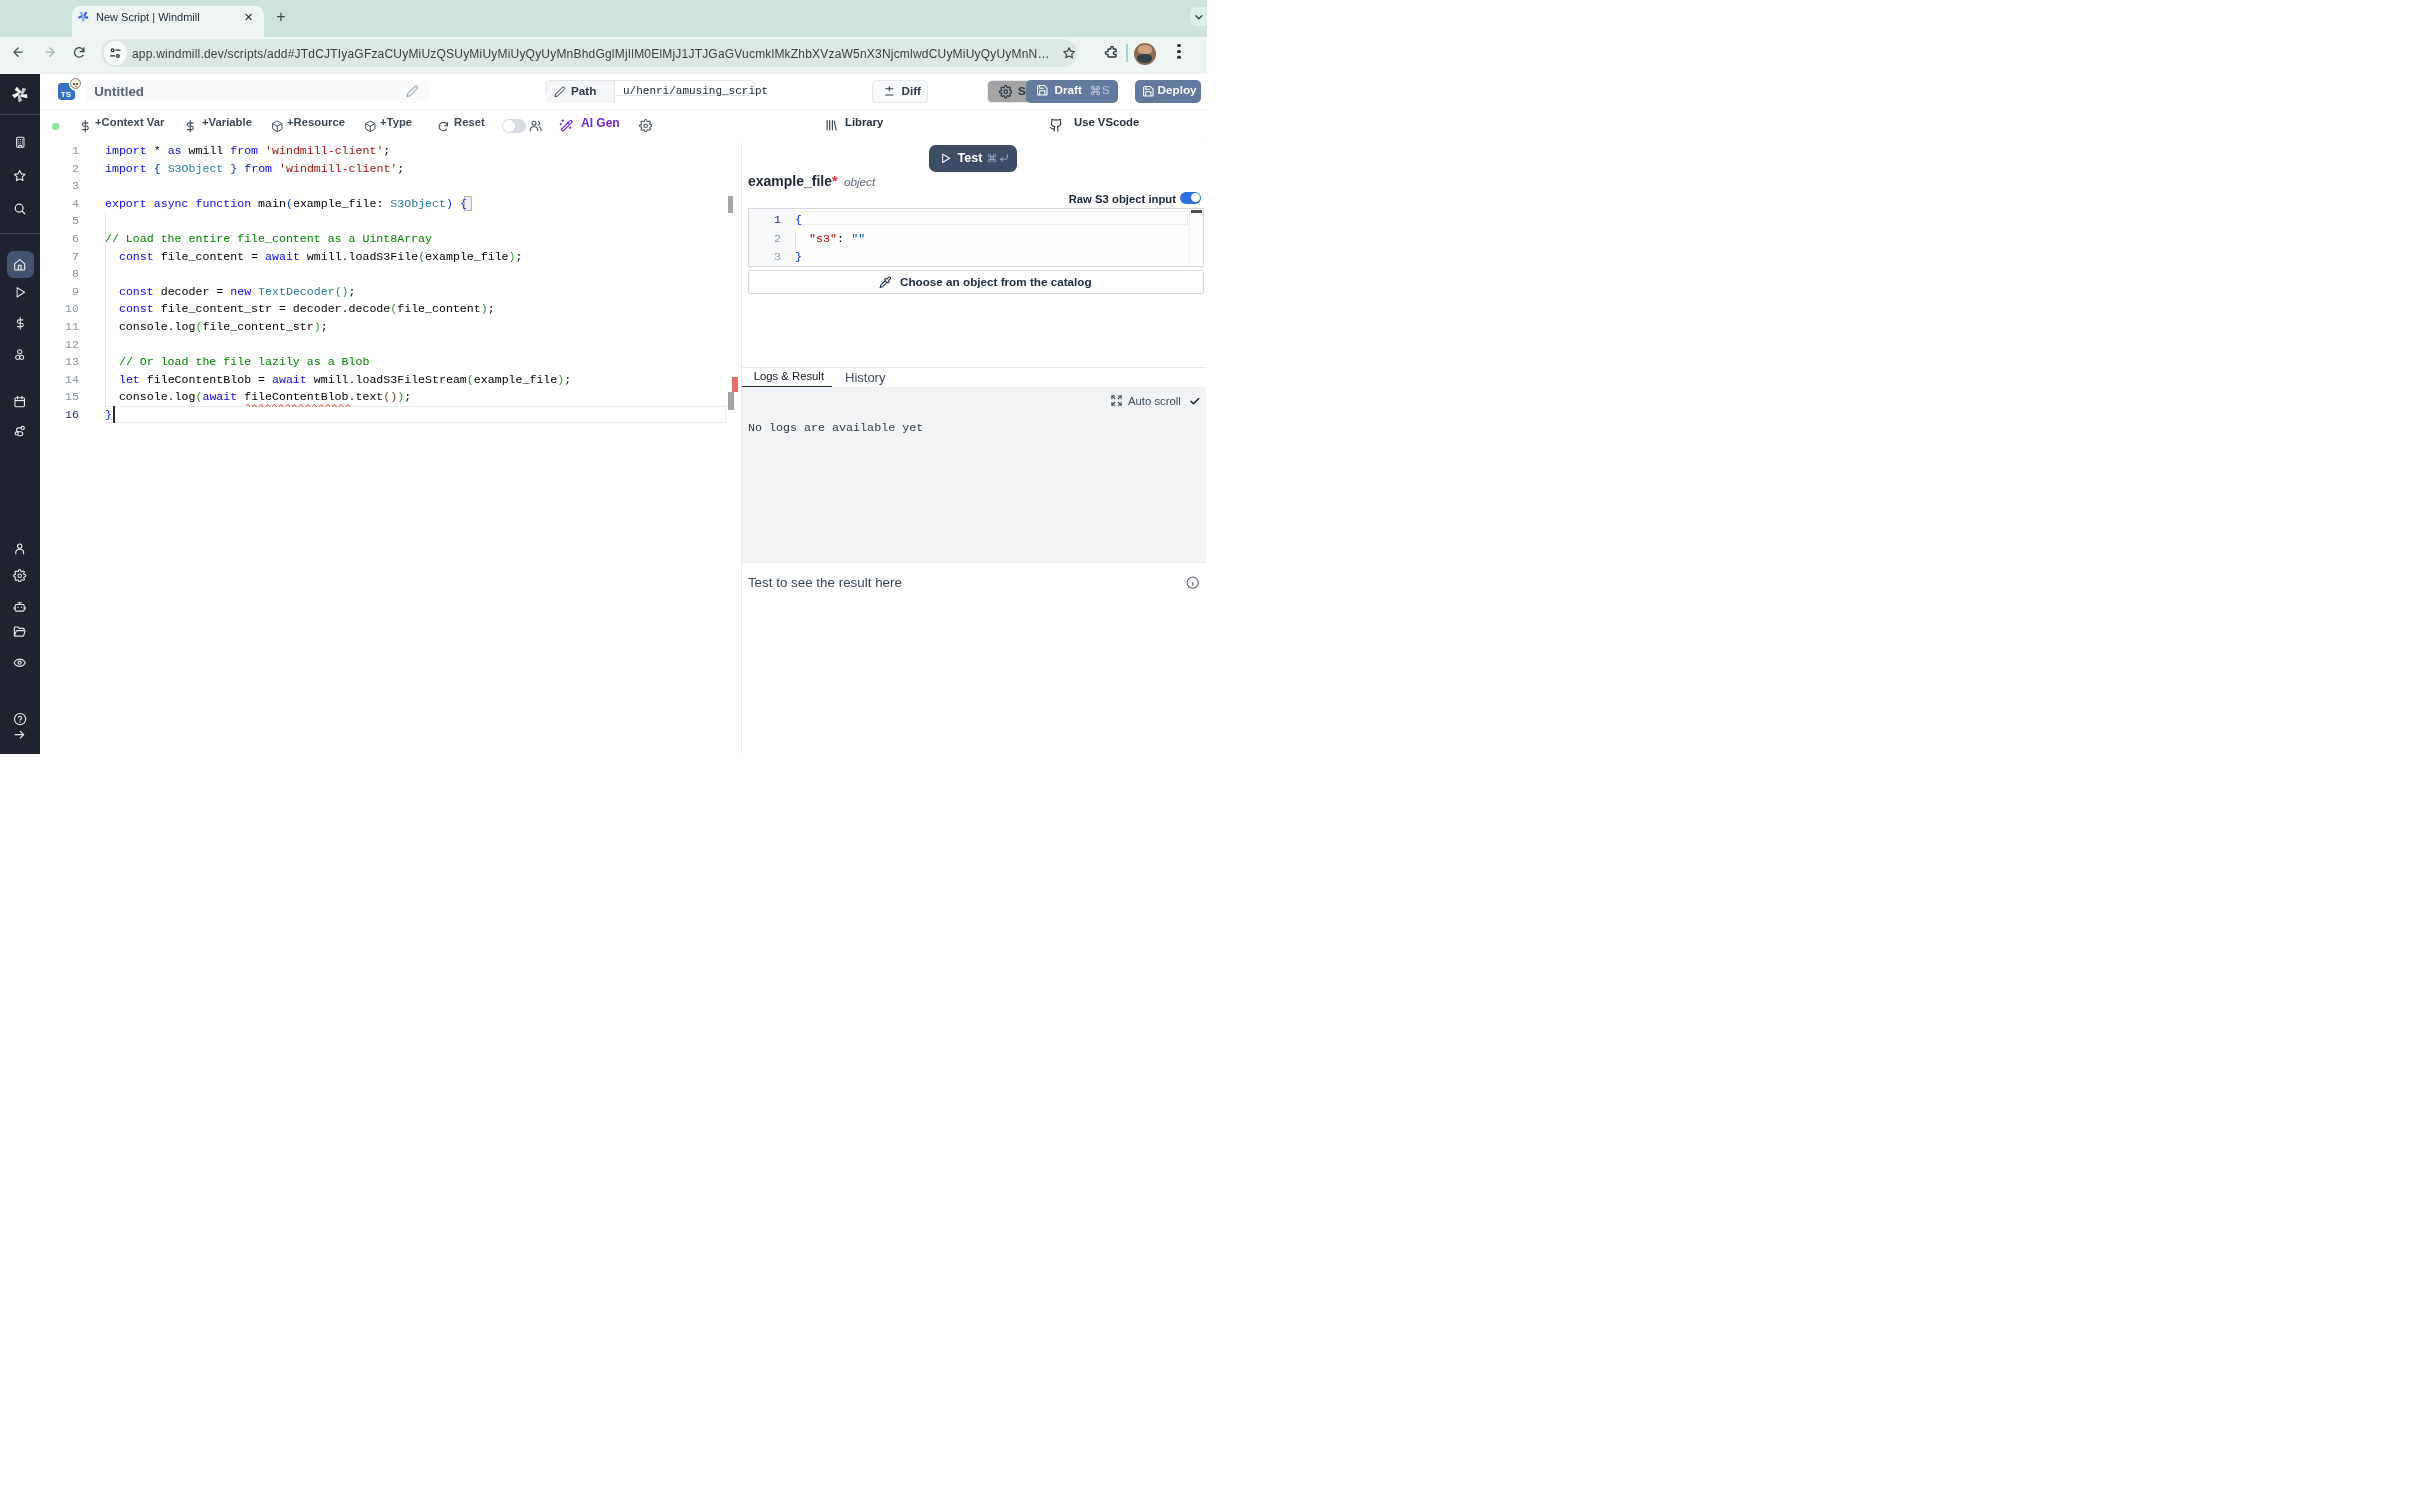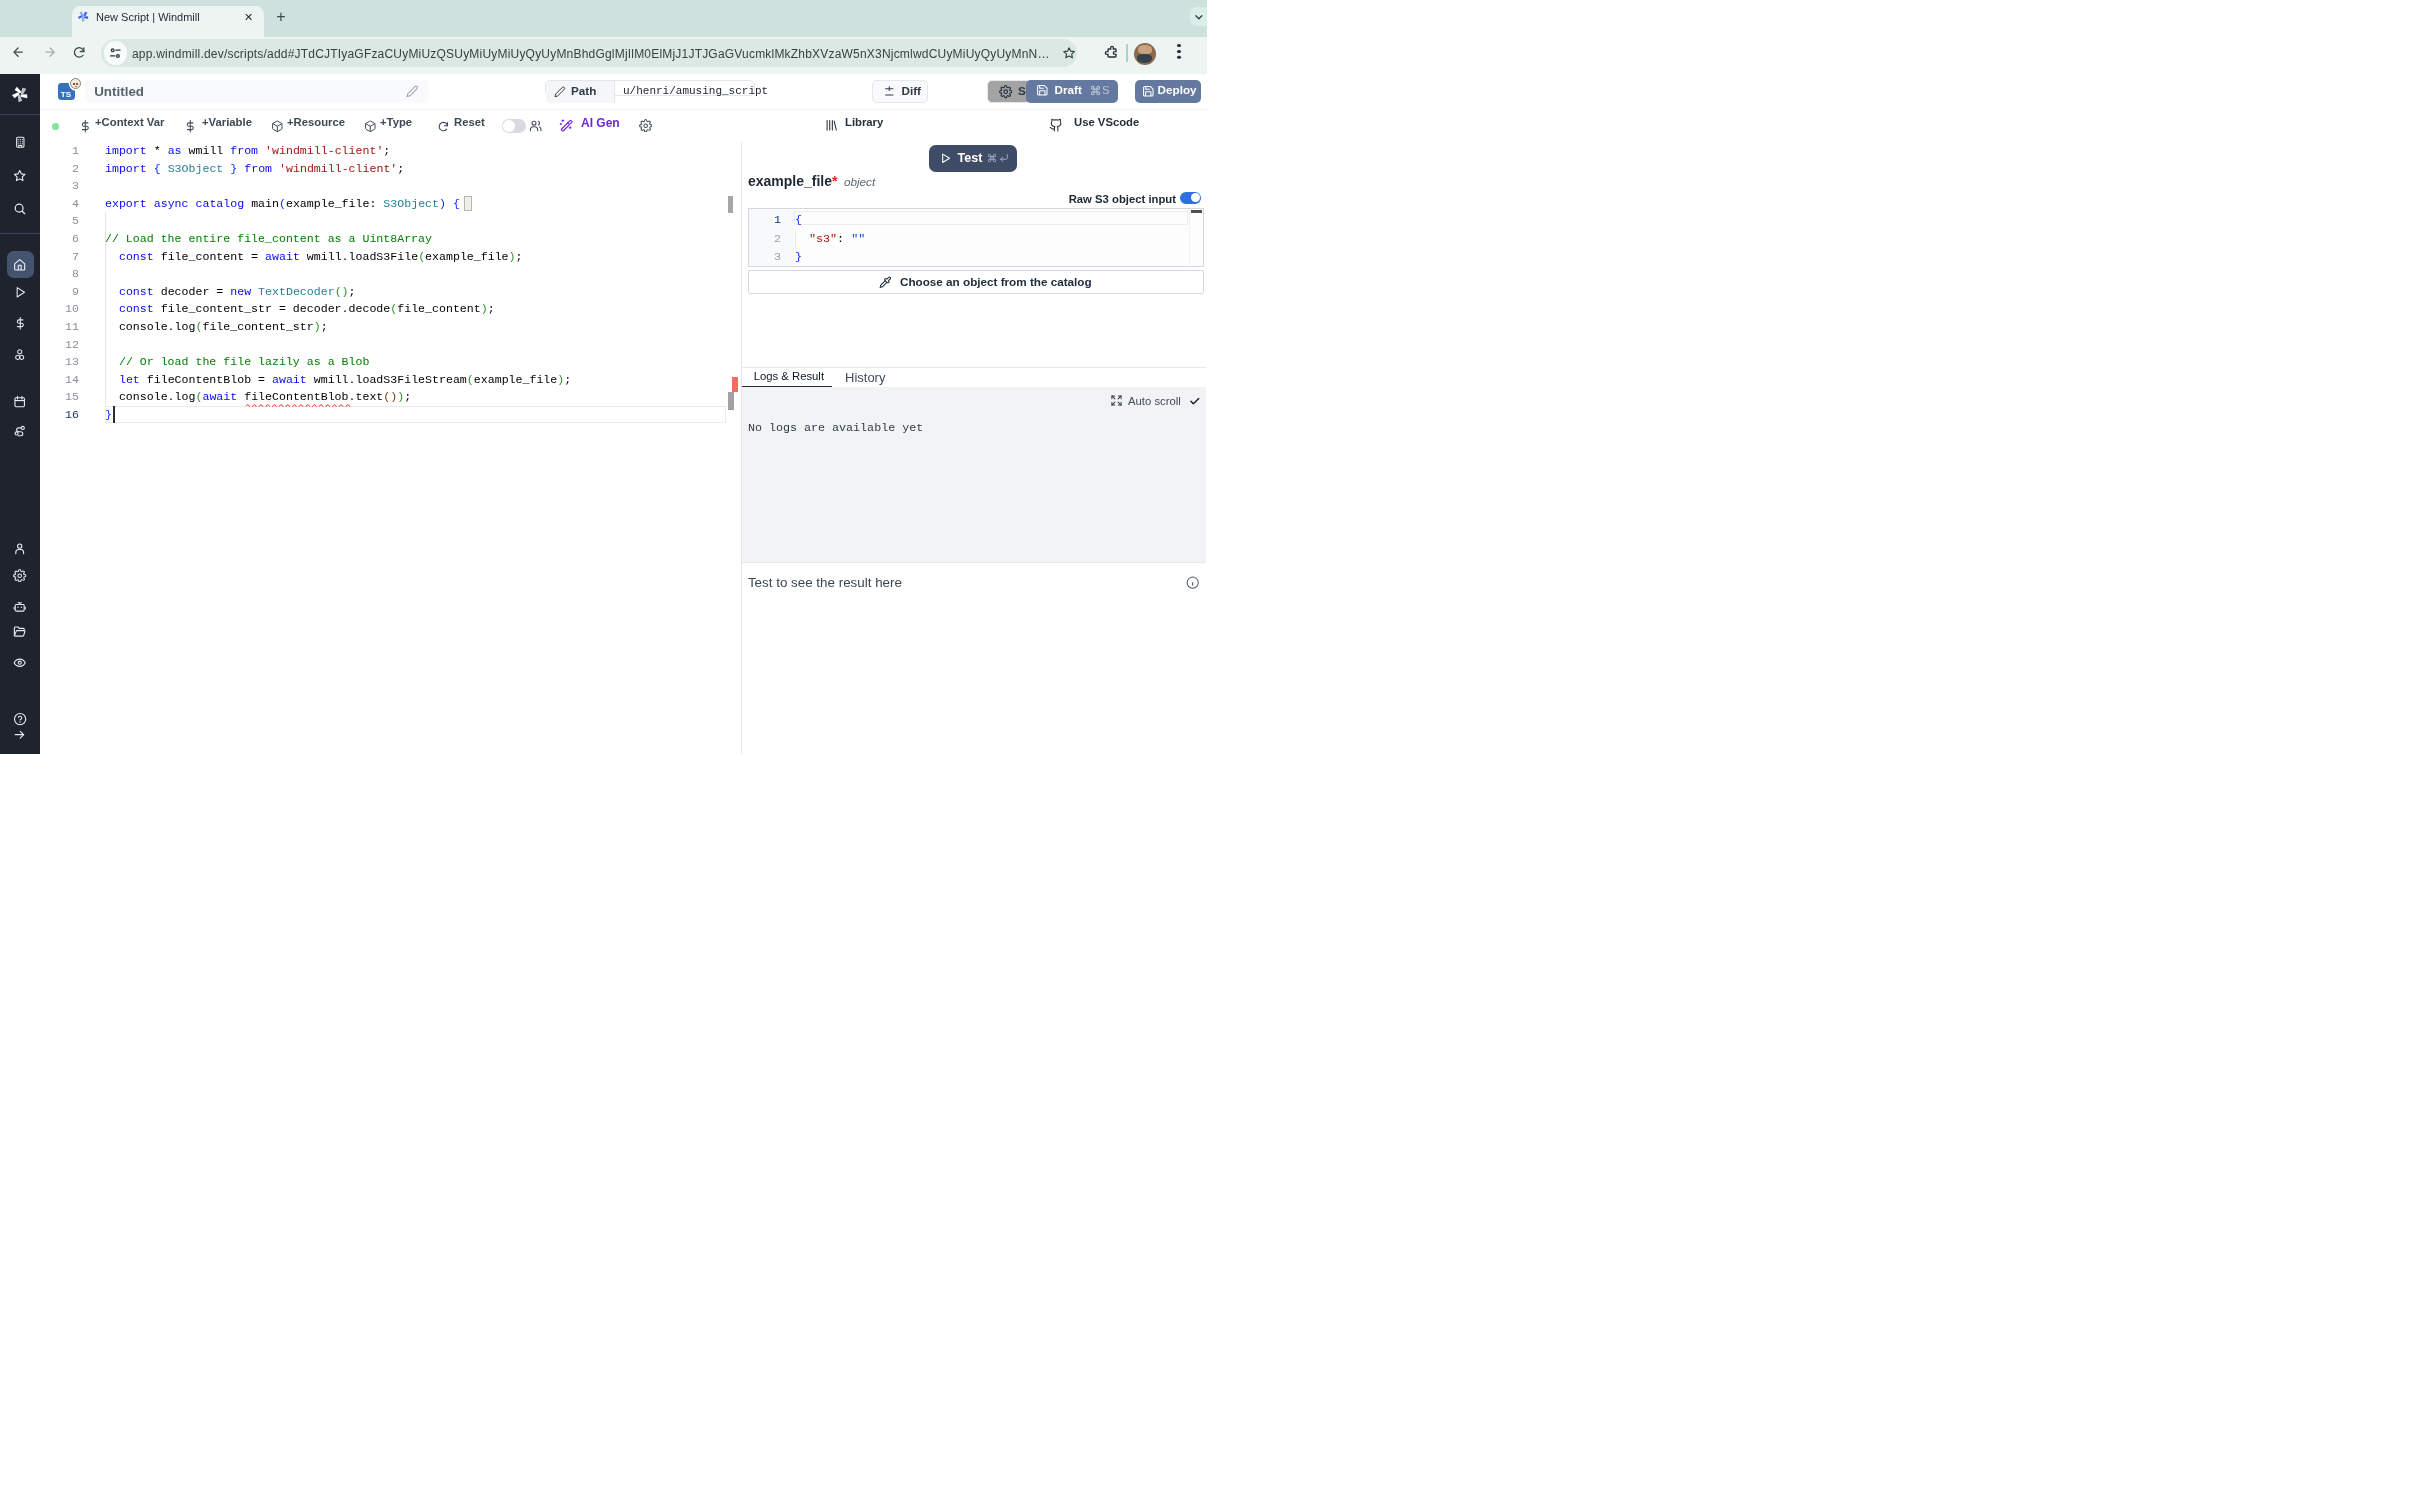--- a/index.html
+++ b/index.html
@@ -387,21 +387,21 @@
     <div class="ln" style="top:229px">14</div>
     <div class="ln" style="top:246px">15</div>
     <div class="ln lnact" style="top:264px">16</div>
 
     <div style="position:absolute; left:65px; top:70px; width:0.8px; height:194px; background:#e5e5e5;"></div>
     <div style="position:absolute; left:65px; top:264px; width:621px; height:17px; border:0.8px solid #ececec;"></div>
     <div style="position:absolute; left:424px; top:54px; width:8px; height:15px; background:#eef0ea; border:0.8px solid #b4b8b4;"></div>
 
     <div class="cl" style="top:0"><span class="k">import</span> * <span class="k">as</span> wmill <span class="k">from</span> <span class="s">'windmill-client'</span>;</div>
     <div class="cl" style="top:17.6px"><span class="k">import</span> <span class="b1">{</span> <span class="ty">S3Object</span> <span class="b1">}</span> <span class="k">from</span> <span class="s">'windmill-client'</span>;</div>
-    <div class="cl" style="top:53px"><span class="k">export</span> <span class="k">async</span> <span class="k">catalog</span> main<span class="b1">(</span>example_file: <span class="ty">S3Object</span><span class="b1">)</span> <span class="b1">{</span></div>
+    <div class="cl" style="top:53px"><span class="k">export</span> <span class="k">async</span> <span class="k">function</span> main<span class="b1">(</span>example_file: <span class="ty">S3Object</span><span class="b1">)</span> <span class="b1">{</span></div>
     <div class="cl" style="top:88px"><span class="c">// Load the entire file_content as a Uint8Array</span></div>
     <div class="cl" style="top:106px">  <span class="k">const</span> file_content = <span class="k">await</span> wmill.loadS3File<span class="b2">(</span>example_file<span class="b2">)</span>;</div>
     <div class="cl" style="top:141px">  <span class="k">const</span> decoder = <span class="k">new</span> <span class="ty">TextDecoder</span><span class="b2">(</span><span class="b2">)</span>;</div>
     <div class="cl" style="top:158px">  <span class="k">const</span> file_content_str = decoder.decode<span class="b2">(</span>file_content<span class="b2">)</span>;</div>
     <div class="cl" style="top:176px">  console.log<span class="b2">(</span>file_content_str<span class="b2">)</span>;</div>
     <div class="cl" style="top:211px">  <span class="c">// Or load the file lazily as a Blob</span></div>
     <div class="cl" style="top:229px">  <span class="k">let</span> fileContentBlob = <span class="k">await</span> wmill.loadS3FileStream<span class="b2">(</span>example_file<span class="b2">)</span>;</div>
     <div class="cl" style="top:246px">  console.log<span class="b2">(</span><span class="k">await</span> fileContentBlob.text<span class="b3">(</span><span class="b3">)</span><span class="b2">)</span>;</div>
     <div class="cl" style="top:264px"><span class="b1">}</span></div>
     <div style="position:absolute; left:73px; top:264px; width:1.7px; height:17px; background:#2a2a2a;"></div>

